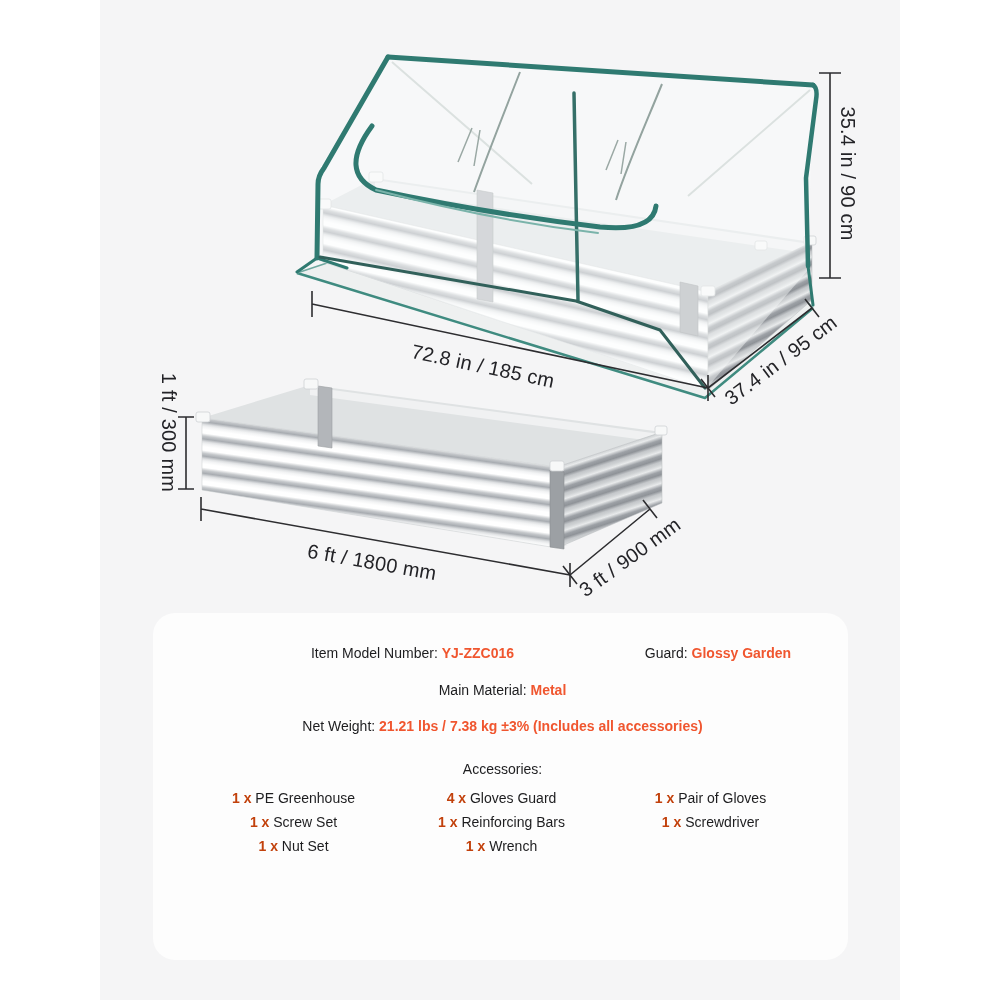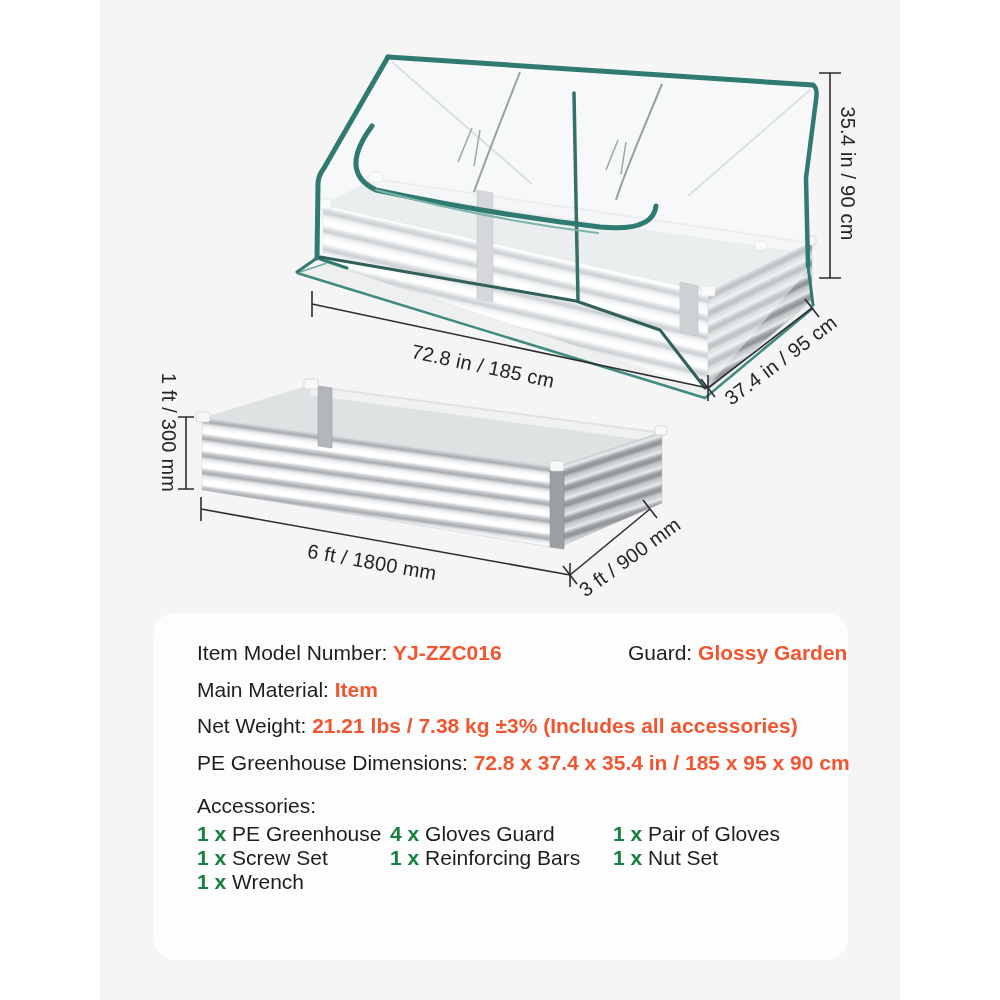--- a/index.html
+++ b/index.html
@@ -6,29 +6,29 @@
             font-family:"Liberation Sans","DejaVu Sans",sans-serif;}
   .stage{position:relative;width:1000px;height:1000px;background:#ffffff;}
   .canvas{position:absolute;left:100px;top:0;width:800px;height:1000px;background:#f5f5f6;}
   svg{display:block}
   .dim-label{position:absolute;font-size:20px;color:#232327;text-align:center;
              letter-spacing:.2px;white-space:nowrap;}
   .rot90{transform:rotate(90deg);}
   
   .spec{position:absolute;left:153px;top:613px;width:695px;height:347px;background:#fdfdfd;
         border-radius:22px;box-sizing:border-box;padding:22px 40px 0 44px;
-        font-size:21px;color:#1d1d1f;}
+        font-size:14px;color:#1d1d1f;text-align:center;}
   .srow{line-height:36.5px;white-space:nowrap;}
   .srow.first{display:grid;grid-template-columns:431px 1fr;}
   .accent{color:#F0562F;font-weight:700;}
   .bedblock{line-height:28px;}
   .acc-head{line-height:25px;margin-top:12px;}
   .acc-grid{display:grid;grid-template-columns:193px 223px 1fr;margin-top:4px;}
   .acc-grid div{line-height:24px;white-space:nowrap;}
-  .qty{color:#15803d;font-weight:700;}
+  .qty{color:#c2410c;font-weight:700;}
 </style>
 </head>
 <body>
 
 <div class="stage">
   <div class="canvas">
 
     <svg width="800" height="1000" viewBox="0 0 800 1000">
       <defs>
         <linearGradient id="corrF1" gradientUnits="userSpaceOnUse" x1="0" y1="0" x2="0" y2="18" spreadMethod="repeat" gradientTransform="rotate(13)">
@@ -155,32 +155,30 @@
   <section class="spec">
     <div class="srow first">
       <div>
         <span>Item Model Number: </span><span class="accent">YJ-ZZC016</span>
       </div>
       <div>
         <span>Guard: </span><span class="accent">Glossy Garden</span>
       </div>
     </div>
     <div class="srow">
-      <span>Main Material: </span><span class="accent">Item</span>
+      <span>Main Material: </span><span class="accent">Metal</span>
     </div>
     <div class="srow">
       <span>Net Weight: </span><span class="accent">21.21 lbs / 7.38 kg ±3% (Includes all accessories)</span>
-    </div>
-    <div class="srow">
-      <span>PE Greenhouse Dimensions: </span><span class="accent">72.8 x 37.4 x 35.4 in / 185 x 95 x 90 cm</span>
     </div>
     <div class="acc-head">Accessories:</div>
     <div class="acc-grid">
       <div><span class="qty">1 x</span> <span>PE Greenhouse</span></div>
       <div><span class="qty">4 x</span> <span>Gloves Guard</span></div>
       <div><span class="qty">1 x</span> <span>Pair of Gloves</span></div>
       <div><span class="qty">1 x</span> <span>Screw Set</span></div>
       <div><span class="qty">1 x</span> <span>Reinforcing Bars</span></div>
+      <div><span class="qty">1 x</span> <span>Screwdriver</span></div>
       <div><span class="qty">1 x</span> <span>Nut Set</span></div>
       <div><span class="qty">1 x</span> <span>Wrench</span></div>
     </div>
   </section>
 </div>
 
 </body></html>

